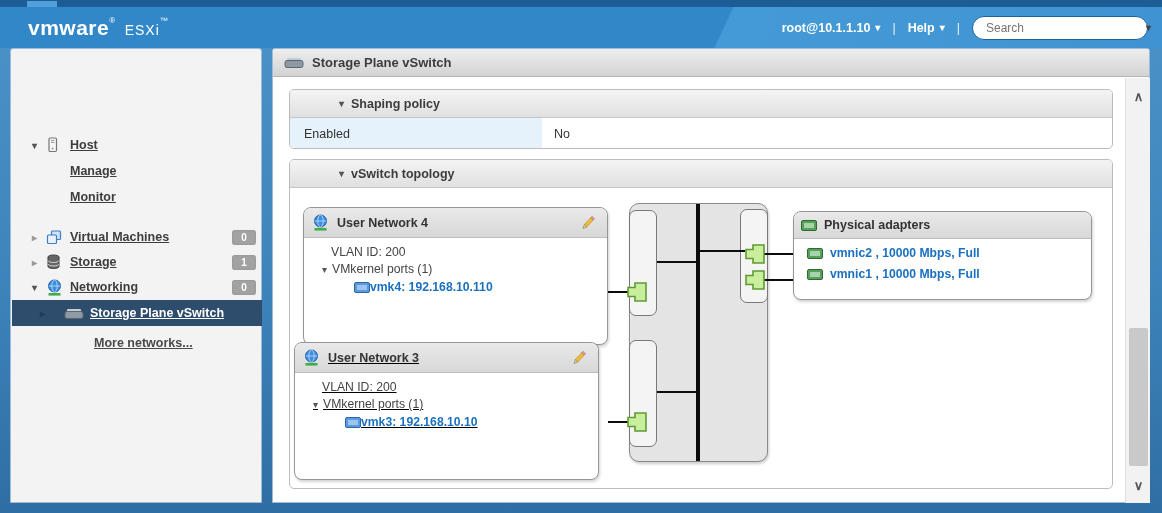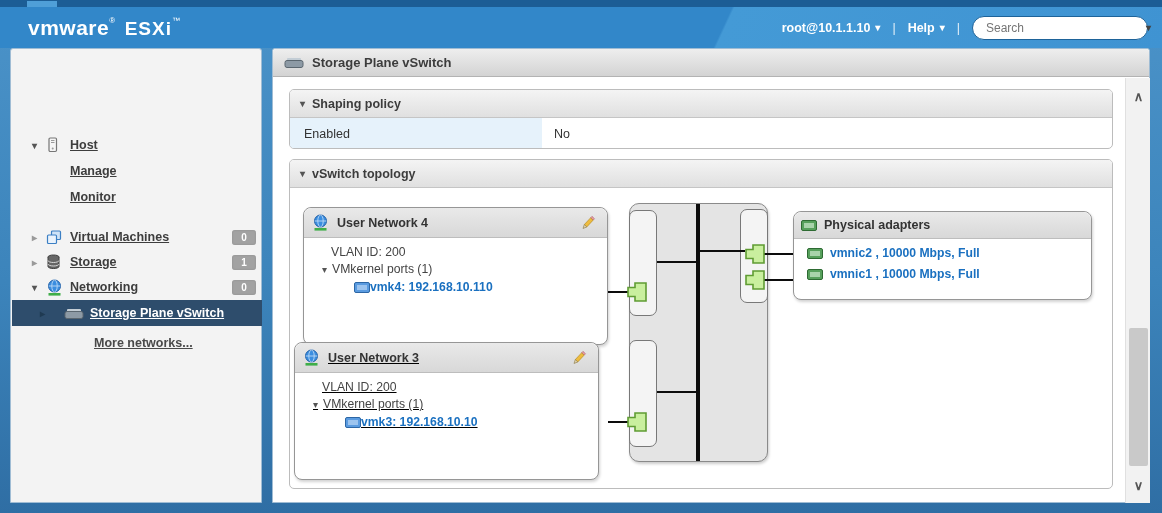--- a/index.html
+++ b/index.html
@@ -12,21 +12,21 @@
   .top-tab   { position:absolute; left:27px; top:1px; width:30px; height:6px; background:#4f9fd8; }
 
   
   .hdr { position:absolute; left:0; top:7px; width:1162px; height:41px;
          background:linear-gradient(115deg,#3287c9 0%,#3287c9 62%,#449ad6 62.2%,#3f93d2 100%);
          display:flex; align-items:center; }
   .logo { margin-left:28px; color:#fff; letter-spacing:.5px; white-space:nowrap; }
   .logo .vm { font-weight:bold; font-size:21px; }
   .logo .ware { font-weight:bold; font-size:21px; }
   .logo .reg { font-size:8px; vertical-align:top; }
-  .logo .esxi { font-weight:bold; font-size:19px; margin-left:9px; letter-spacing:1px; }
+  .logo .esxi { font-weight:normal; font-size:14px; margin-left:9px; letter-spacing:1px; }
   .logo .tm { font-size:8px; vertical-align:top; }
   .hdr-right { position:absolute; right:14px; top:0; height:41px; display:flex; align-items:center; gap:12px;
                color:#fff; font-size:12.5px; font-weight:bold; }
   .hdr-link { display:flex; align-items:center; gap:5px; cursor:pointer; }
   .hdr-sep { font-weight:normal; opacity:.85; }
   .caret-w { font-size:10px; color:#fff; }
   .searchbox { width:176px; height:24px; background:#fff; border:1px solid #1e6399; border-radius:12px;
                display:flex; align-items:center; padding:0 8px; gap:5px; }
   .searchbox input { border:none; outline:none; flex:1; font-size:12px; color:#444; background:transparent;
                      font-family:"Liberation Sans", sans-serif; }
@@ -66,21 +66,21 @@
   
   .main-title { position:relative; }
   .main-title .ticon { margin-left:11px; margin-right:8px; display:flex; }
 
   
   .section { position:absolute; left:16px; width:824px; border:1px solid #bcbcbc; border-radius:5px;
              background:#fff; overflow:hidden; }
   .sec-shaping { top:40px; height:60px; }
   .sec-topo { top:110px; height:330px; }
   .sec-hdr { height:28px; background:linear-gradient(180deg,#f4f4f4,#e0e0e0); border-bottom:1px solid #c5c5c5;
-             display:flex; align-items:center; font-size:12.5px; font-weight:bold; color:#3c3c3c; }
+             display:flex; align-items:center; font-size:12.5px; font-weight:bold; color:#3c3c3c;padding-left:39px; }
   .sec-hdr .scaret { margin:0 7px 0 10px; font-size:10px; color:#555; }
   .kv-row { display:flex; height:31px; font-size:12.5px; color:#333; }
   .kv-key { width:252px; background:#e6f2fb; display:flex; align-items:center; padding-left:14px; }
   .kv-val { flex:1; display:flex; align-items:center; padding-left:12px; }
 
   
   .topo { position:absolute; left:0; top:0; width:1162px; height:513px; pointer-events:none; }
   .topo * { pointer-events:auto; }
   .pg-box { position:absolute; width:305px; height:138px; background:#fff; border:1px solid #969696;
             border-radius:8px; box-shadow:1px 2px 3px rgba(0,0,0,.18); }

